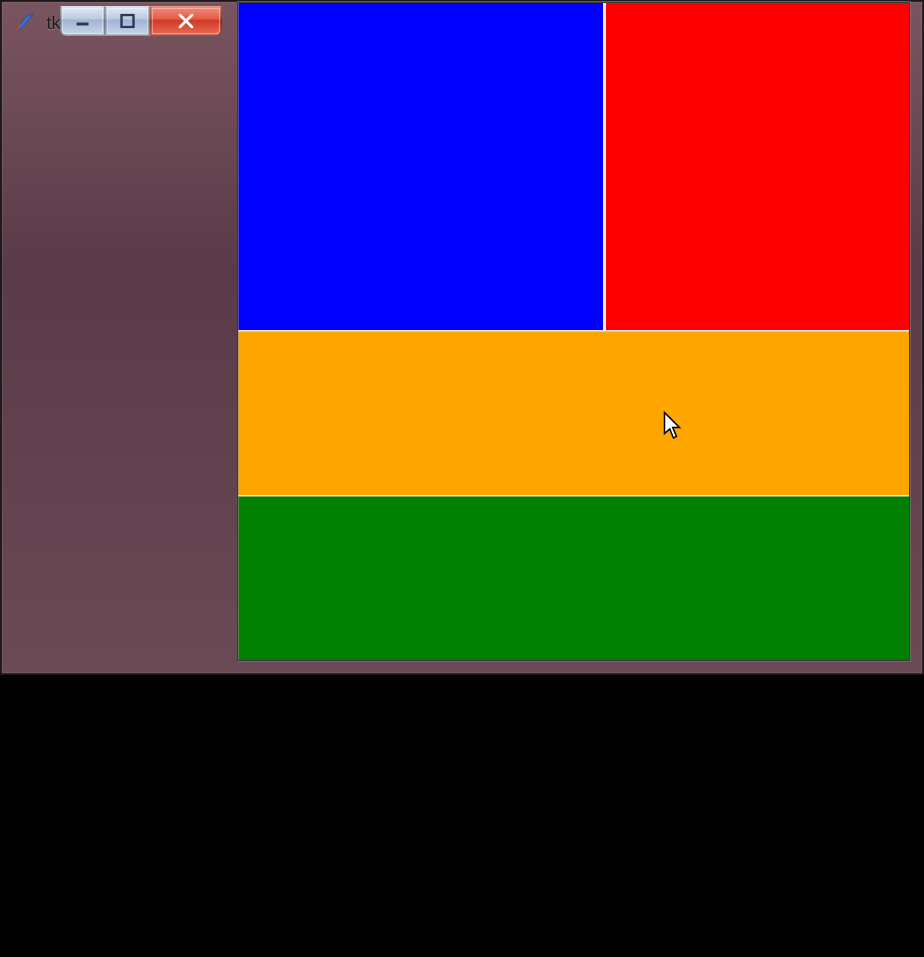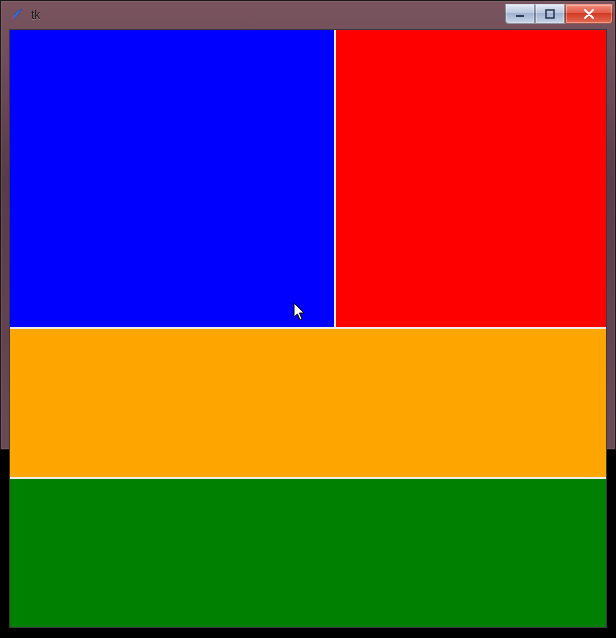--- a/index.html
+++ b/index.html
@@ -12,21 +12,21 @@
       overflow: hidden;
       position: relative;
     }
     .window {
       width: 616px;
       height: 450px;
       border: 1px solid #1a1a1a;
       background: linear-gradient(180deg, #7a5560 0%, #5a3a48 40%, #6a4a55 100%);
       position: relative;
       display: flex;
-      flex-direction: column;
+      flex-direction: row;
       box-shadow: inset 0 0 0 1px rgba(255,255,255,0.08);
     }
     .titlebar {
       height: 28px;
       display: flex;
       align-items: center;
       padding: 0 2px 0 8px;
       background: transparent;
       position: relative;
     }

